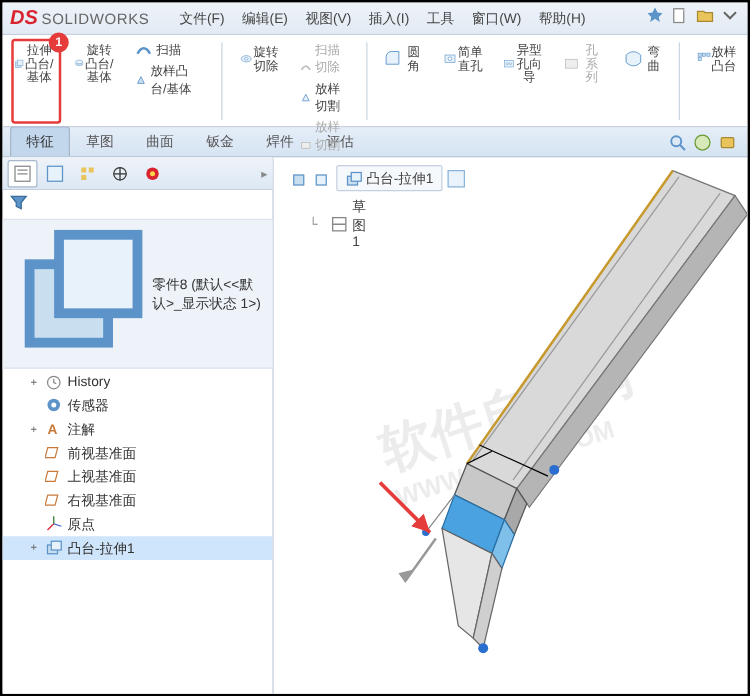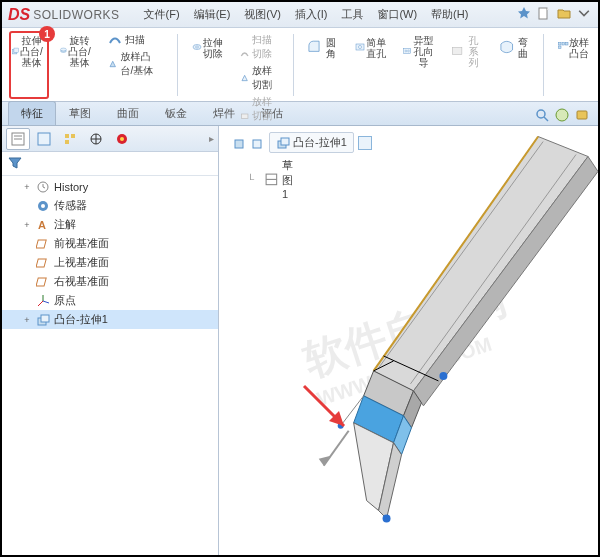--- a/index.html
+++ b/index.html
@@ -131,21 +131,21 @@
         </div>
     </div>
   </div>
   <div class="sep"></div>
   <div class="rgrp">
     <div class="rbtn-big">
       <svg viewBox="0 0 24 24">
           <ellipse cx="12" cy="12" rx="8" ry="5" fill="#e8f2fb" stroke="#5c93c9"></ellipse>
           <ellipse cx="12" cy="12" rx="3" ry="2" fill="#fff" stroke="#5c93c9"></ellipse>
         </svg>
-      <span>拉伸切除</span>
+      <span>旋转切除</span>
     </div>
   </div>
   <div class="rgrp">
     <div class="rsub">
       <div class="rsub-item dis">
           <svg viewBox="0 0 14 14">
             <path d="M2 10c3-6 7-6 10 0" stroke="#bbb" fill="none" stroke-width="2"></path>
           </svg>
           <span>扫描切除</span>
         </div>
@@ -281,20 +281,27 @@
             <circle cx="8" cy="8" r="2" fill="#ffd54a"></circle>
           </svg>
         </div>
       <span style="margin-left:auto;color:#888;font-size:10px">▸</span>
     </div>
     <div class="filter-row">
       <span><svg viewBox="0 0 18 18">
             <path d="M3 4h12l-4 5v5l-4-2V9z" fill="#5c93c9" stroke="#3a6b99"></path>
           </svg></span>
     </div>
+    <div class="tree-header">
+      <svg viewBox="0 0 14 14">
+          <rect x="2" y="4" width="8" height="8" fill="#c9dff0" stroke="#5c93c9"></rect>
+          <rect x="5" y="1" width="8" height="8" fill="#e8f2fb" stroke="#5c93c9"></rect>
+        </svg>
+      <span>零件8 (默认&lt;&lt;默认&gt;_显示状态 1&gt;)</span>
+    </div>
     <div class="tree">
       <div class="tree-node sub">
           <span class="exp">+</span>
           <svg viewBox="0 0 14 14">
             <circle cx="7" cy="7" r="5" stroke="#888" fill="#fff"></circle>
             <path d="M7 4v3l2 1" stroke="#888" fill="none"></path>
           </svg>
           <span>History</span>
         </div>
       <div class="tree-node sub">

